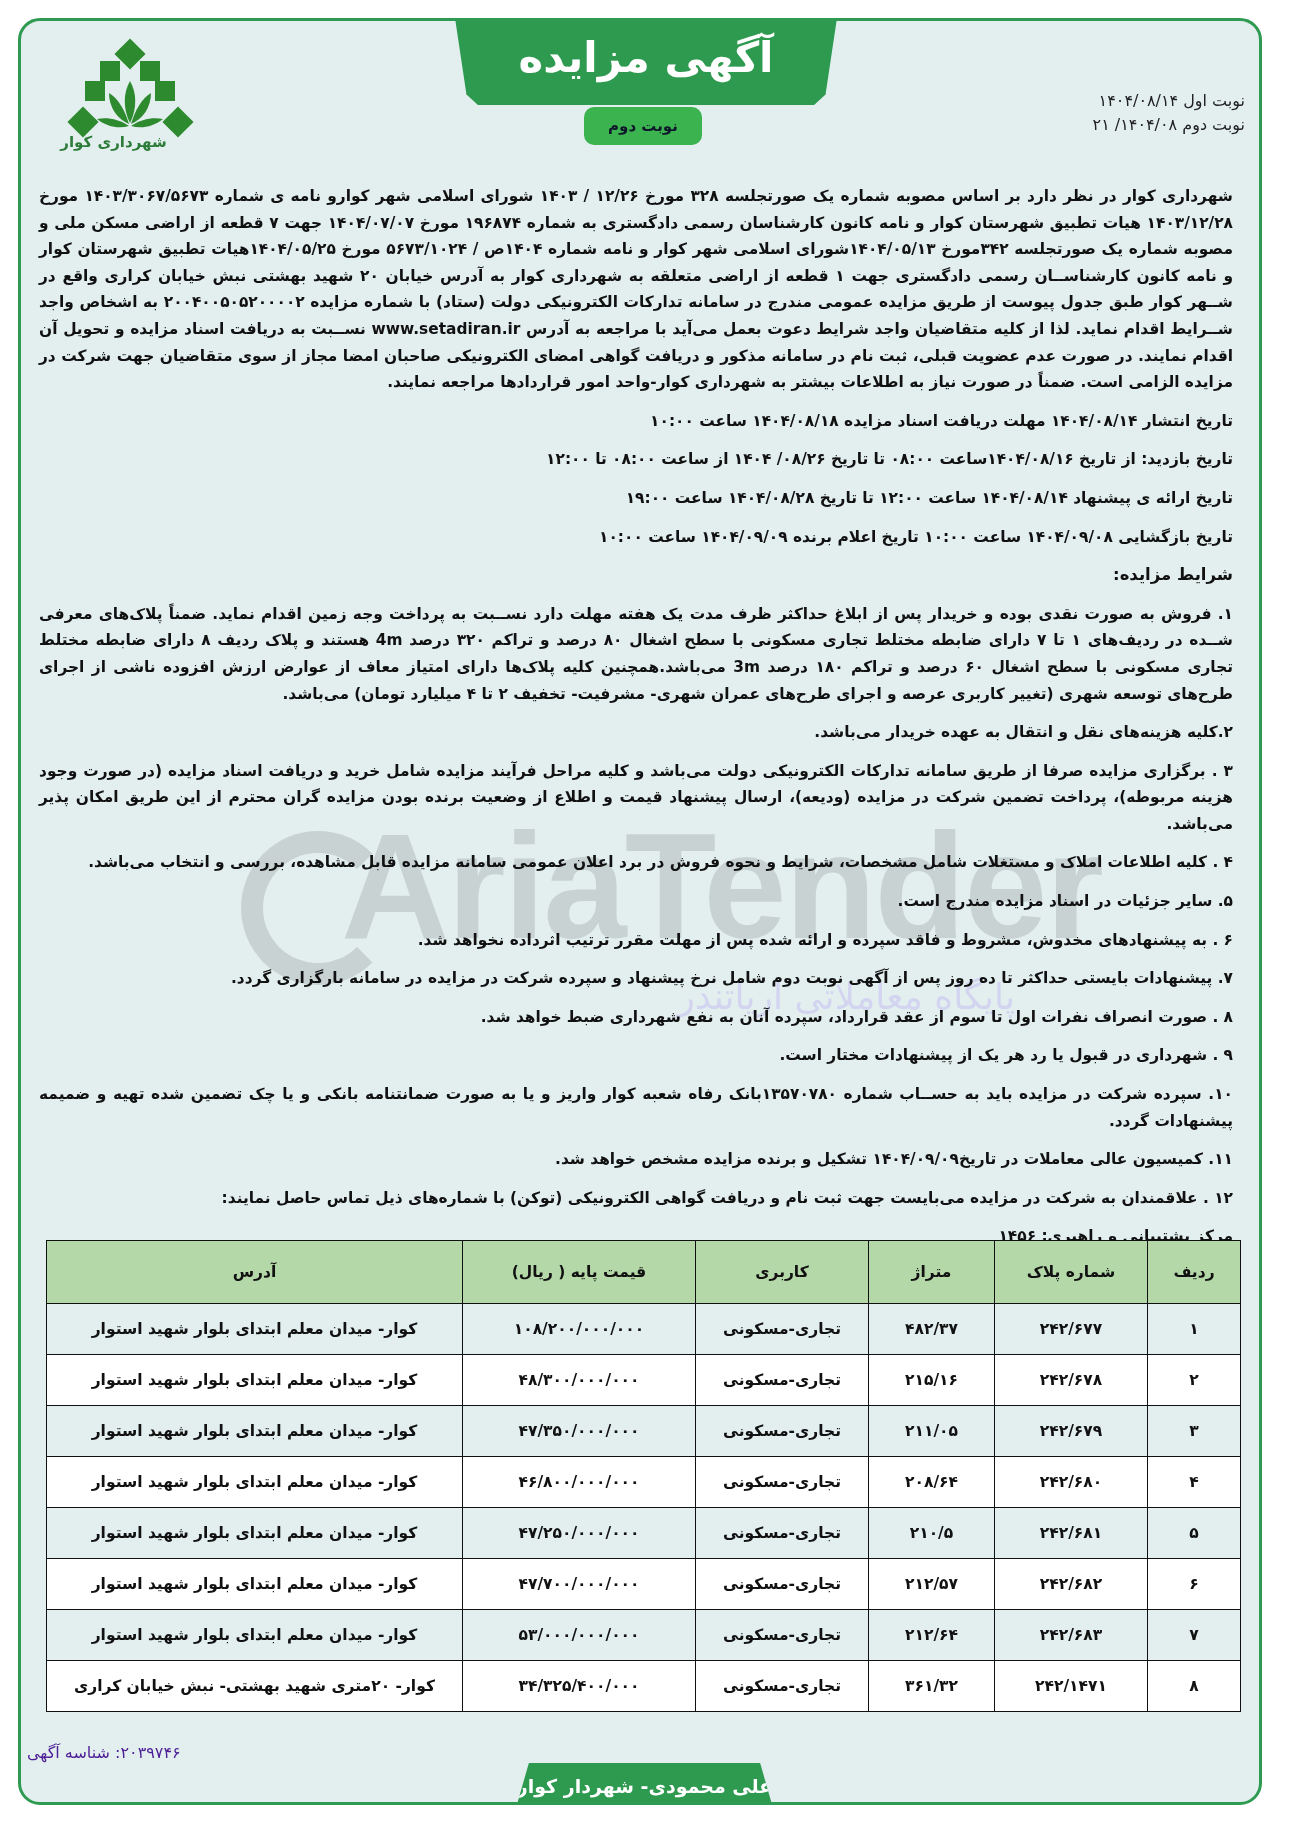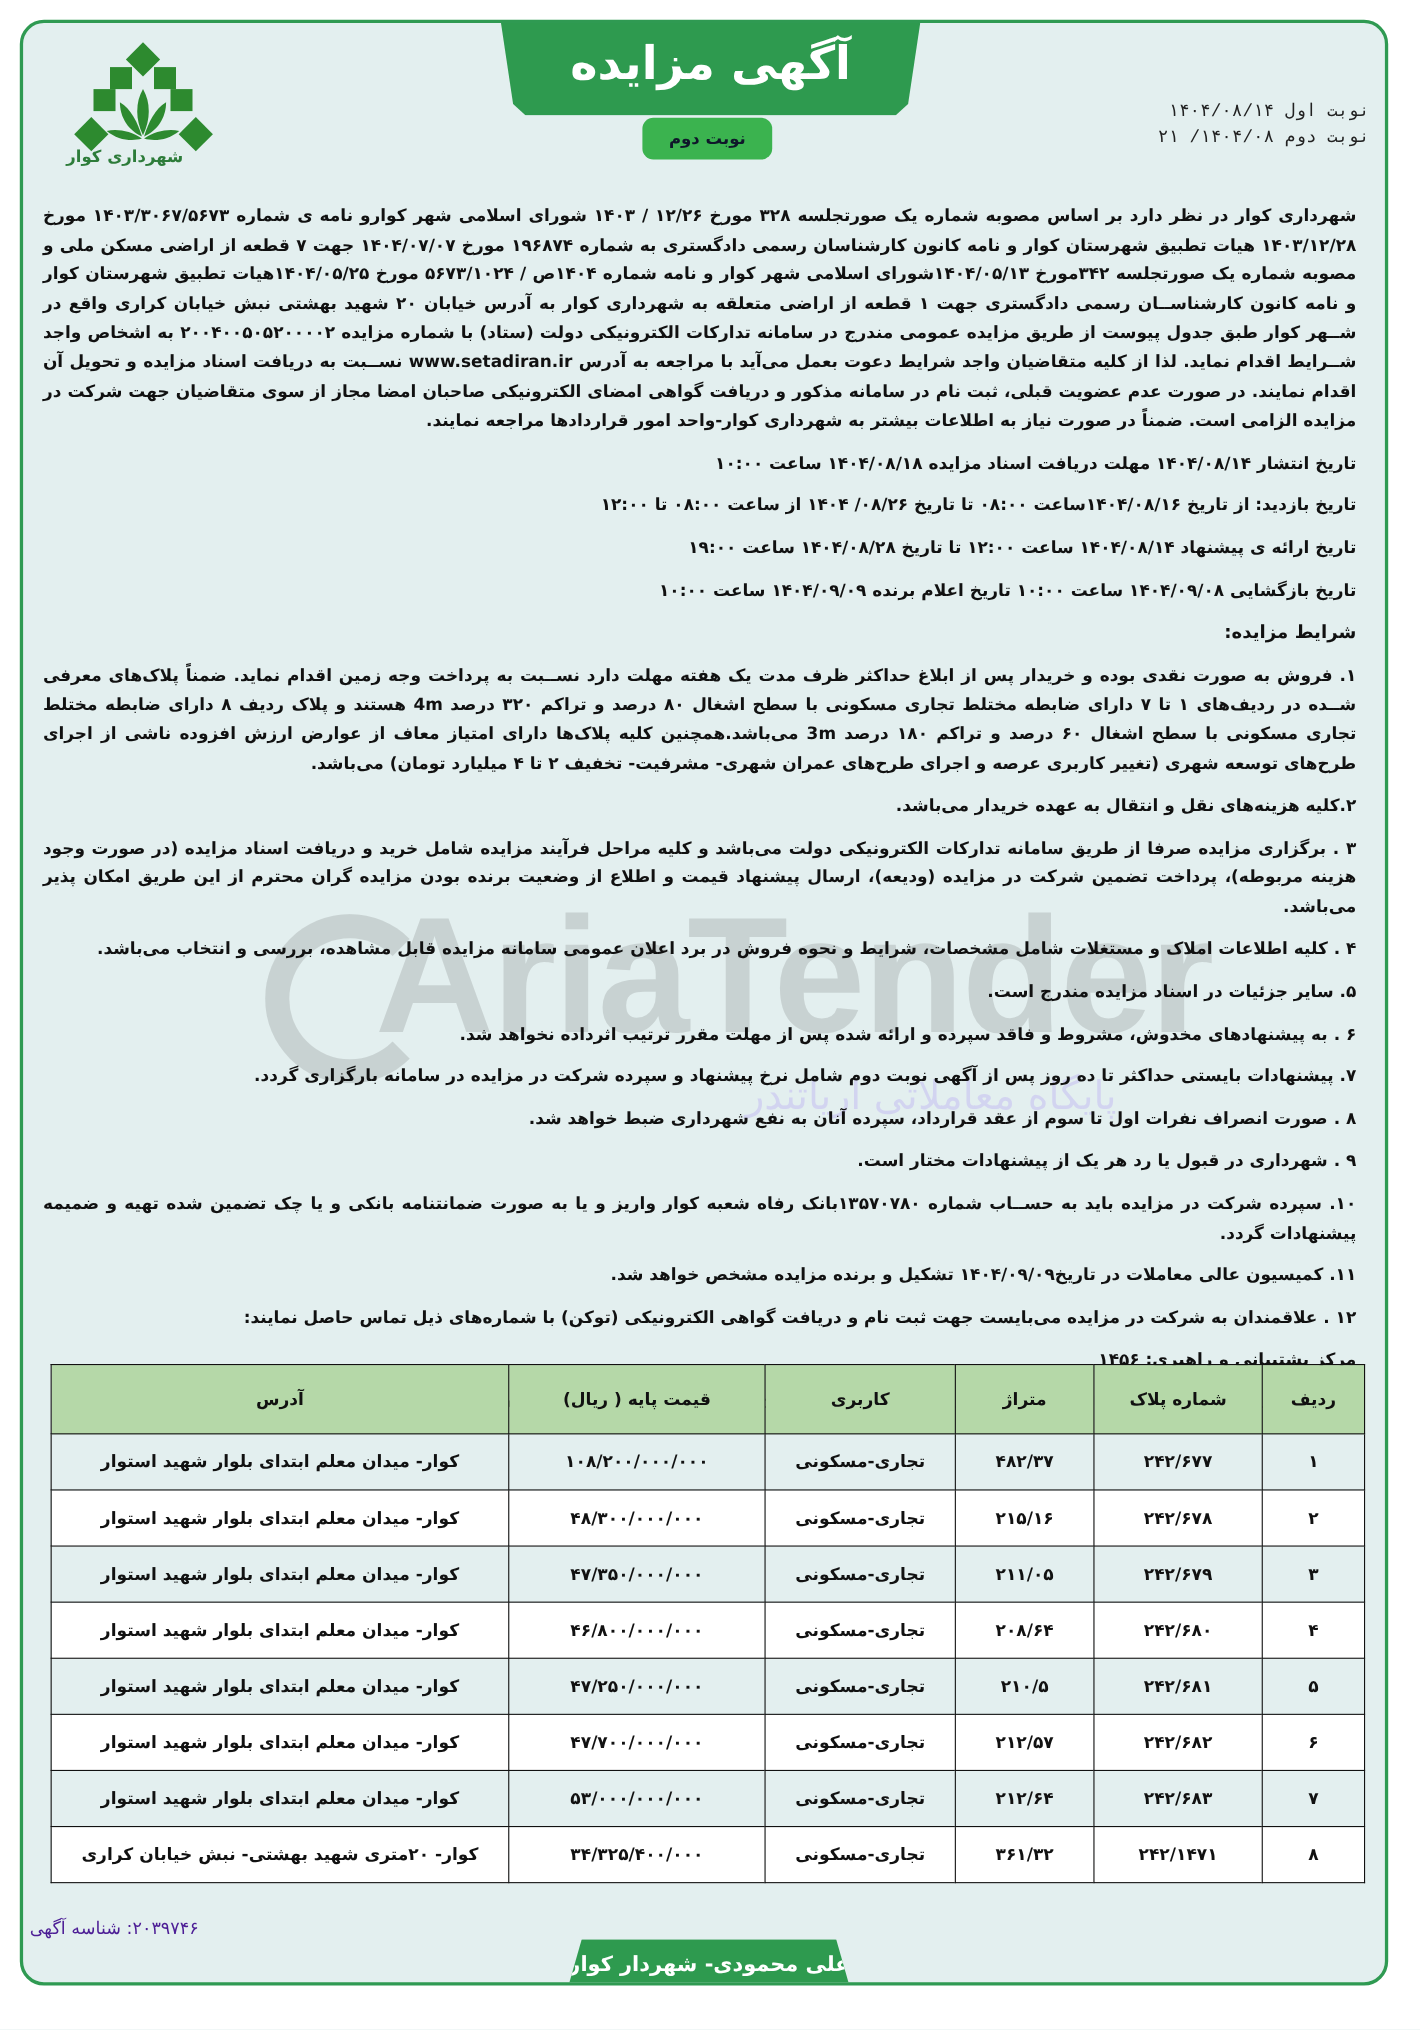--- a/index.html
+++ b/index.html
@@ -41,21 +41,21 @@
     border-radius: 0 0 14px 14px; color: #fff; text-align: center;
     font-size: 42px; font-weight: bold; line-height: 80px; direction: rtl;
   }
   .badge {
     position: absolute; left: 563px; top: 86px; width: 118px; height: 38px;
     background: #3bb34f; border-radius: 10px; color: #0f172a; text-align: center;
     font-size: 15px; font-weight: bold; line-height: 38px; direction: rtl;
   }
   .dates {
     position: absolute; right: 14px; top: 68px; direction: rtl; text-align: right;
-    font-size: 16px; line-height: 24px; color: #222; font-family: Liberation Mono, monospace;
+    font-size: 16px; line-height: 24px; color: #222;
   }
   .body-text {
     position: absolute; left: 6px; right: 14px; top: 150px;
     direction: rtl; text-align: justify; font-size: 15.4px; font-weight: bold;
     line-height: 26.6px; color: #111;
   }
   .body-text p { margin: 12px; }
   .body-text .right { text-align: right; }
   .cond-title { font-size: 16.5px; }
   table.lots {

